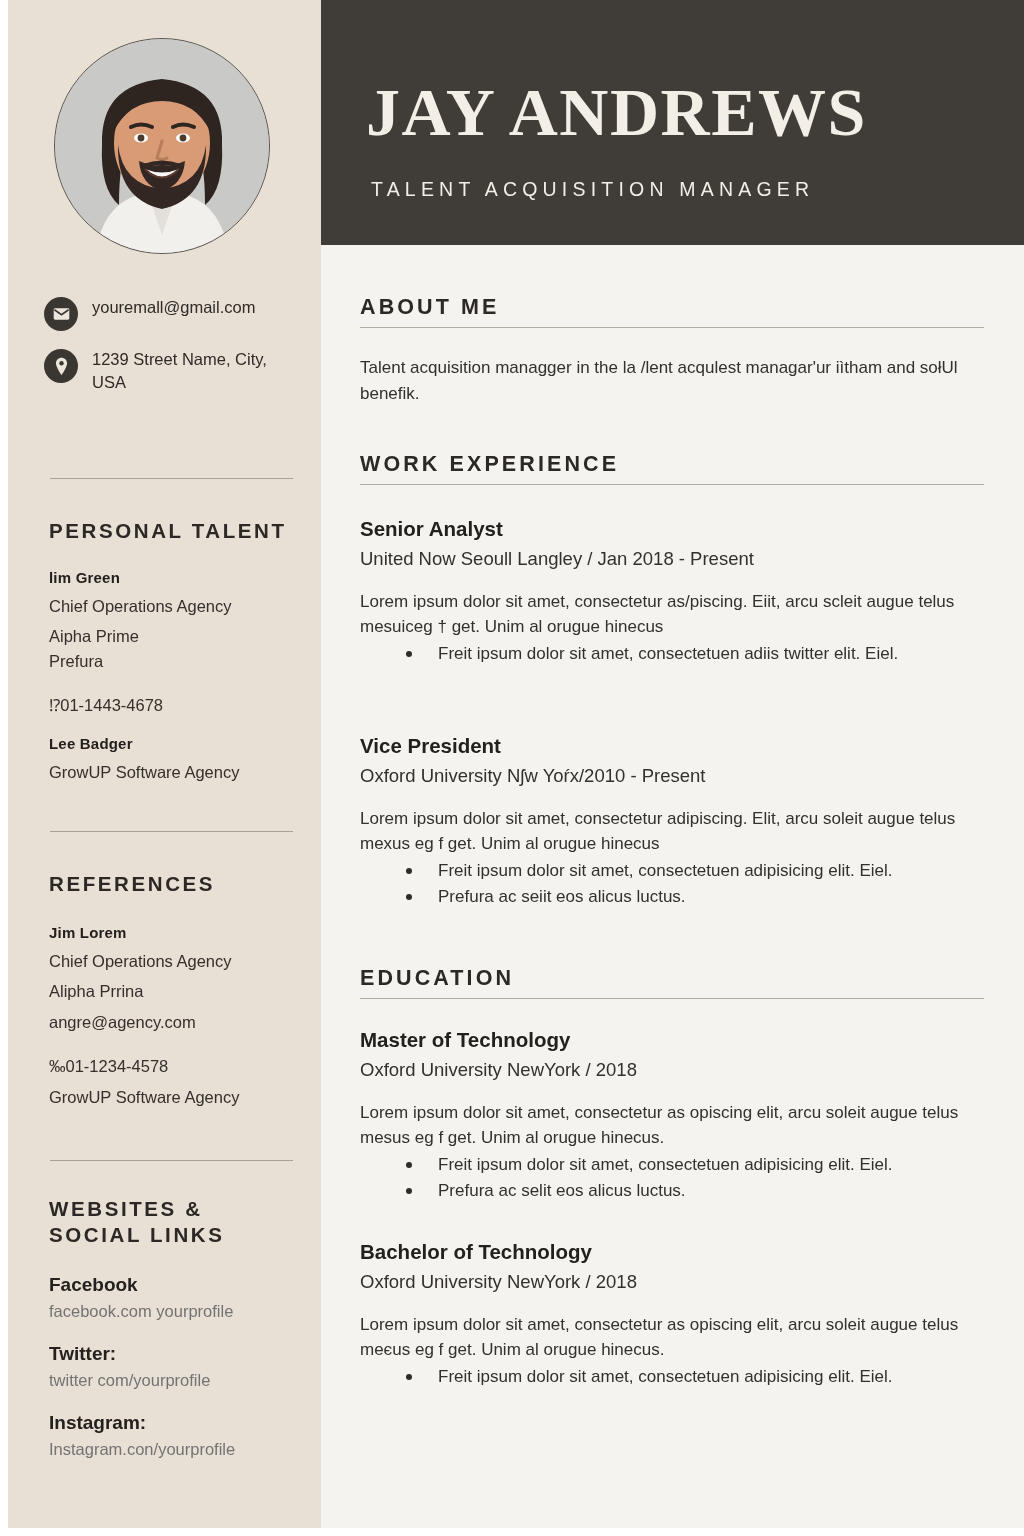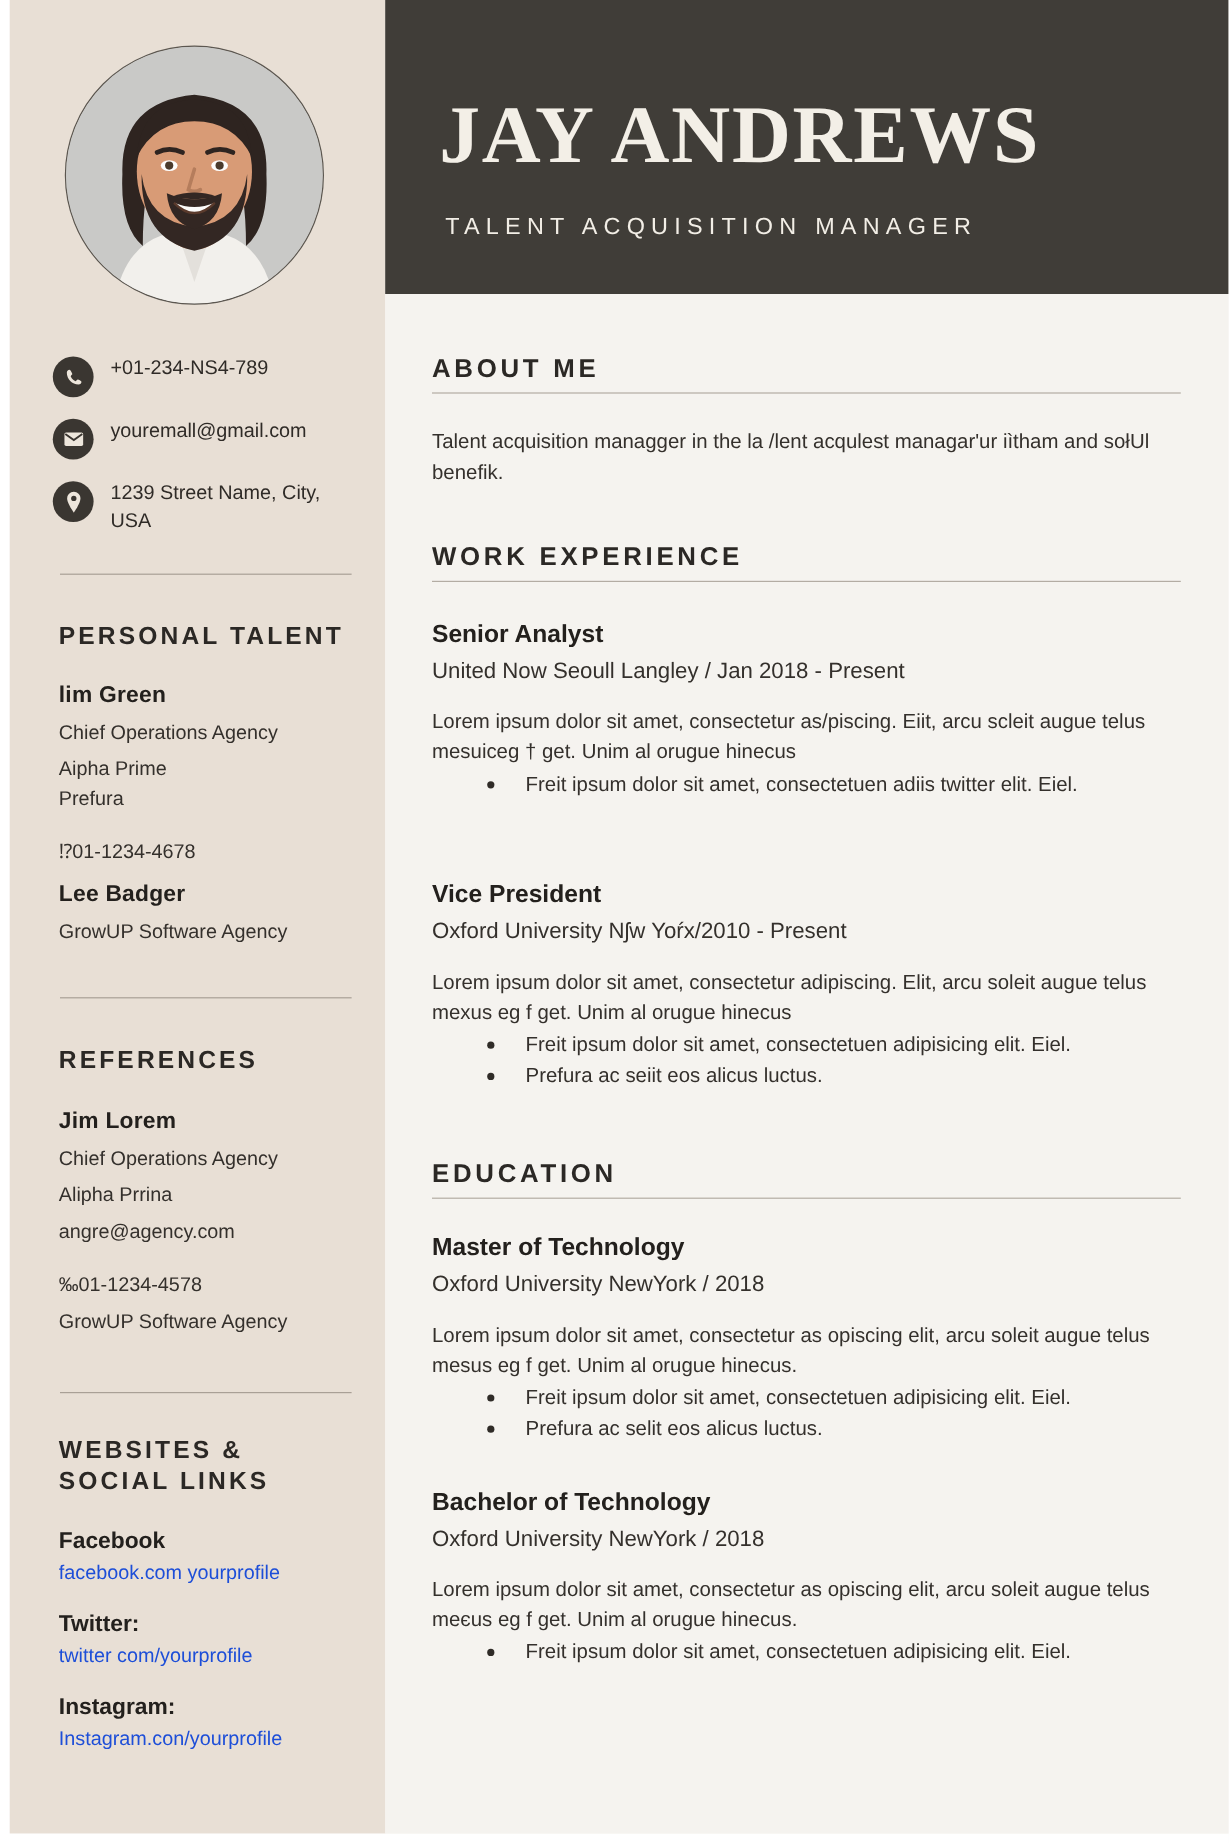--- a/index.html
+++ b/index.html
@@ -112,21 +112,21 @@
     line-height: 1.25;
   }
 
   .side-block {
     position: absolute;
     left: 41px;
     width: 255px;
     color: #2f2b27;
   }
   .sb-name {
-    font-size: 19px;
+    font-size: 15px;
     font-weight: bold;
     color: #23201d;
     margin-bottom: 8px;
     letter-spacing: 0.2px;
   }
   .sb-line {
     font-size: 16.5px;
     line-height: 1.48;
     color: #34302c;
     margin-bottom: 6px;
@@ -134,21 +134,21 @@
   .sb-gap { height: 14px; }
 
   .sl-title {
     font-size: 19px;
     font-weight: bold;
     color: #23201d;
     margin-bottom: 6px;
   }
   .sl-url {
     font-size: 16.5px;
-    color: #1d4ed8;
+    color: #737373;
     margin-bottom: 22px;
   }
 
   
   .header {
     position: absolute;
     left: 313px;
     top: 0px;
     width: 703px;
     height: 245px;
@@ -304,28 +304,20 @@
 
               <path d="M88 125 Q107 118 126 125 Q107 129 88 125 Z" fill="#332723"></path>
             </g>
           </svg>
         </div>
       </div>
 
       <div class="contact-list">
         <div class="contact-row">
           <span class="contact-icon">
-            <svg width="17" height="17" viewBox="0 0 24 24">
-                <path d="M7 3c-2 0-3.2 1.6-3.2 3.6 0 7.6 6.2 13.8 13.8 13.8 2 0 3.4-1.3 3.4-3.3 0-.8-3.6-2.6-4.3-2.6-.8 0-1.8 1.9-2.5 1.9-1.6 0-5.8-4.2-5.8-5.8 0-.7 1.9-1.7 1.9-2.5C10.3 7.4 8.1 3 7 3z" fill="#EDE6DC"></path>
-              </svg>
-          </span>
-          <span class="contact-text">+01-234-NS4-789</span>
-        </div>
-        <div class="contact-row">
-          <span class="contact-icon">
             <svg width="17" height="14" viewBox="0 0 24 18">
                 <rect x="1" y="1" width="22" height="16" rx="2" fill="#EDE6DC"></rect>
                 <path d="M2 3l10 7 10-7" stroke="#3a3631" stroke-width="2.2" fill="none"></path>
               </svg>
           </span>
           <span class="contact-text">youremall@gmail.com</span>
         </div>
         <div class="contact-row">
           <span class="contact-icon">
             <svg width="15" height="19" viewBox="0 0 18 24">
@@ -340,21 +332,21 @@
       <div class="divider" style="top:478px;"></div>
 
       <div class="side-heading" style="top:518px;">PERSONAL TALENT</div>
 
       <div class="side-block" style="top:569px;">
         <div class="sb-name">lim Green</div>
         <div class="sb-line">Chief Operations Agency</div>
         <div class="sb-line" style="margin-bottom:0;">Aipha Prime</div>
         <div class="sb-line">Prefura</div>
         <div class="sb-gap"></div>
-        <div class="sb-line">⁉01-1234-4678</div>
+        <div class="sb-line">⁉01-1443-4678</div>
       </div>
 
       <div class="side-block" style="top:735px;">
         <div class="sb-name">Lee Badger</div>
         <div class="sb-line">GrowUP Software Agency</div>
       </div>
 
       <div class="divider" style="top:831px;"></div>
 
       <div class="side-heading" style="top:871px;">REFERENCES</div>

